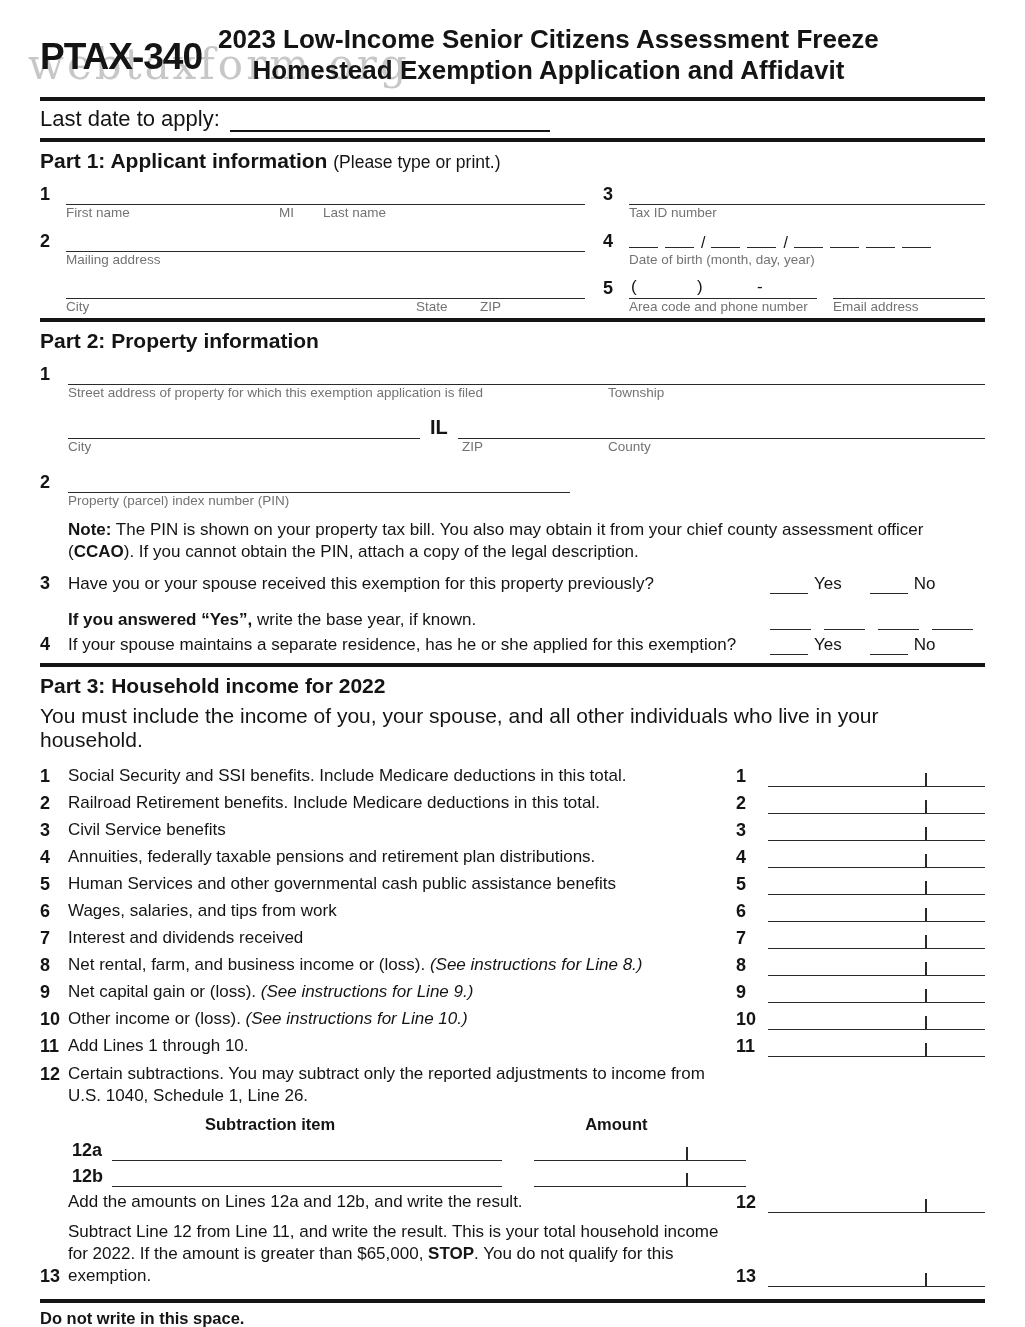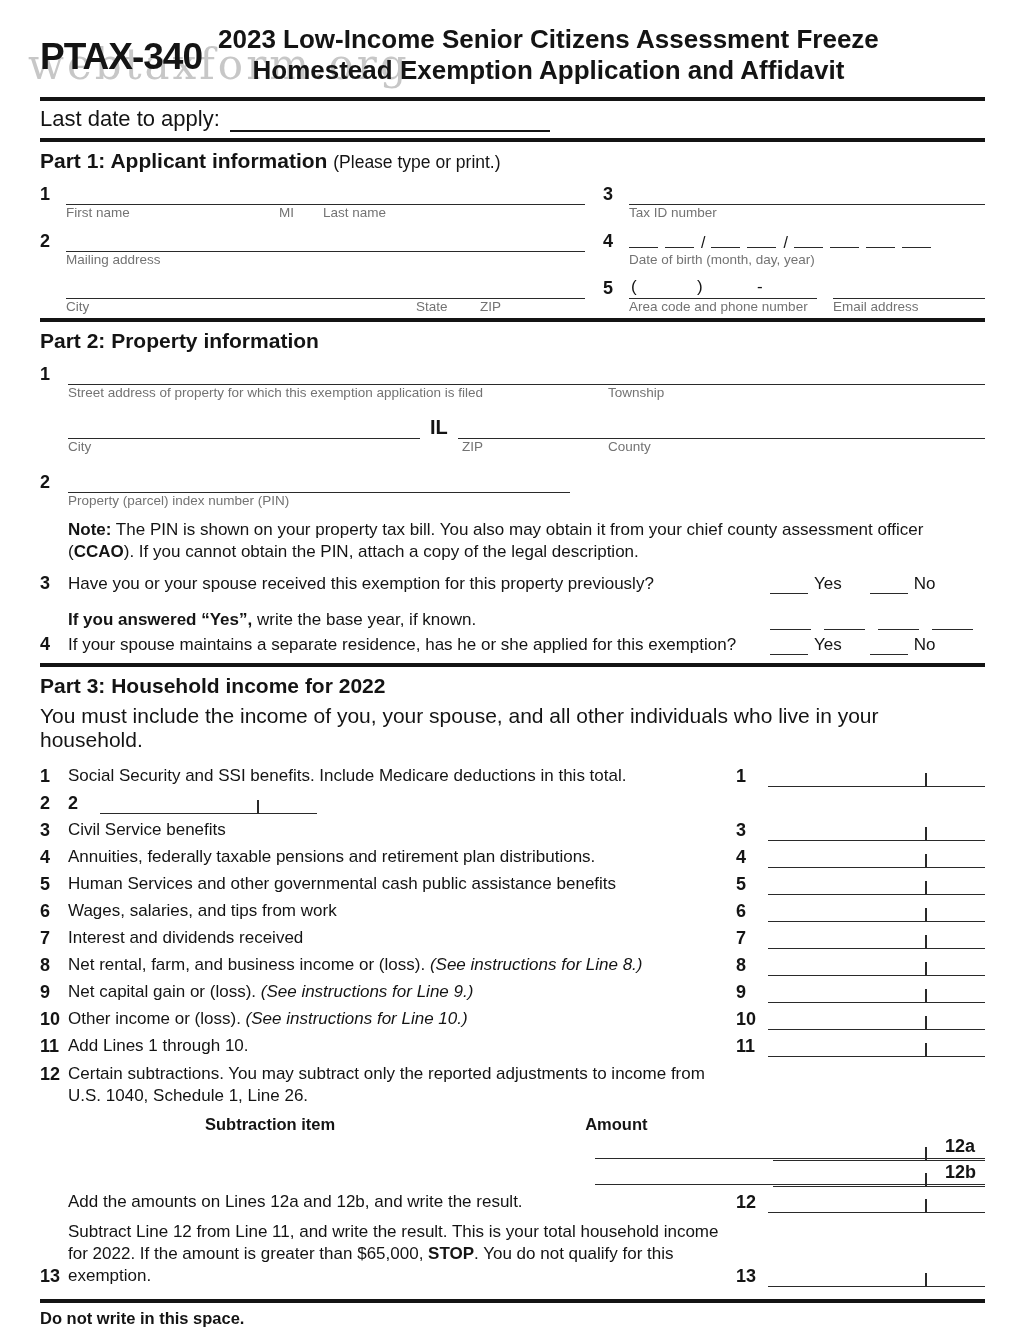--- a/index.html
+++ b/index.html
@@ -73,21 +73,21 @@
   .p3row { display:flex; align-items:flex-end; height:27px; font-size:17px; }
   .p3n { width:28px; font-size:18px; }
   .p3text { flex:1; padding-bottom:1px; }
   .p3rn { width:32px; text-align:left; font-size:18px; }
   .amt { position:relative; width:217px; height:20px; border-bottom:1.6px solid #2a2a2a; }
   .amt .tick { position:absolute; right:58px; bottom:0; width:2px; height:13px; background:#2a2a2a; }
   .p3wrap12 { font-size:17px; margin-top:6px; line-height:22px; }
   .sub-heads { display:flex; font-size:16.5px; font-weight:bold; margin-top:6px; }
   .sub-heads .h1 { margin-left:165px; }
   .sub-heads .h2 { margin-left:250px; }
-  .subrow { display:flex; align-items:flex-end; height:26px;flex-direction:column; }
+  .subrow { display:flex; align-items:flex-end; height:26px; }
   .subrow .slbl { font-weight:bold; font-size:18px; margin-left:32px; width:40px; }
   .subrow .sline { width:390px; height:20px; }
   .subrow .samt { margin-left:32px; width:212px; }
   .sumrow { display:flex; align-items:flex-end; height:26px; font-size:17px; }
   .sumrow .stext { flex:1; margin-left:28px; }
   .l13row { display:flex; align-items:flex-end; font-size:17px; }
   .l13text { flex:1; line-height:22px; }
 
   
   .admin-title { font-weight:bold; font-size:16.5px; padding:6px 0 8px 0; }
@@ -278,20 +278,21 @@
   <div class="p3row">
     <span class="p3n n">1</span>
     <span class="p3text"><span>Social Security and SSI benefits. Include Medicare deductions in this total.</span><span class="it"></span></span>
     <span class="p3rn n">1</span>
     <span class="amt">
         <span class="tick"></span>
       </span>
   </div>
   <div class="p3row">
     <span class="p3n n">2</span>
+    <span class="p3text"><span>Railroad Retirement benefits. Include Medicare deductions in this total.</span><span class="it"></span></span>
     <span class="p3rn n">2</span>
     <span class="amt">
         <span class="tick"></span>
       </span>
   </div>
   <div class="p3row">
     <span class="p3n n">3</span>
     <span class="p3text"><span>Civil Service benefits</span><span class="it"></span></span>
     <span class="p3rn n">3</span>
     <span class="amt">

